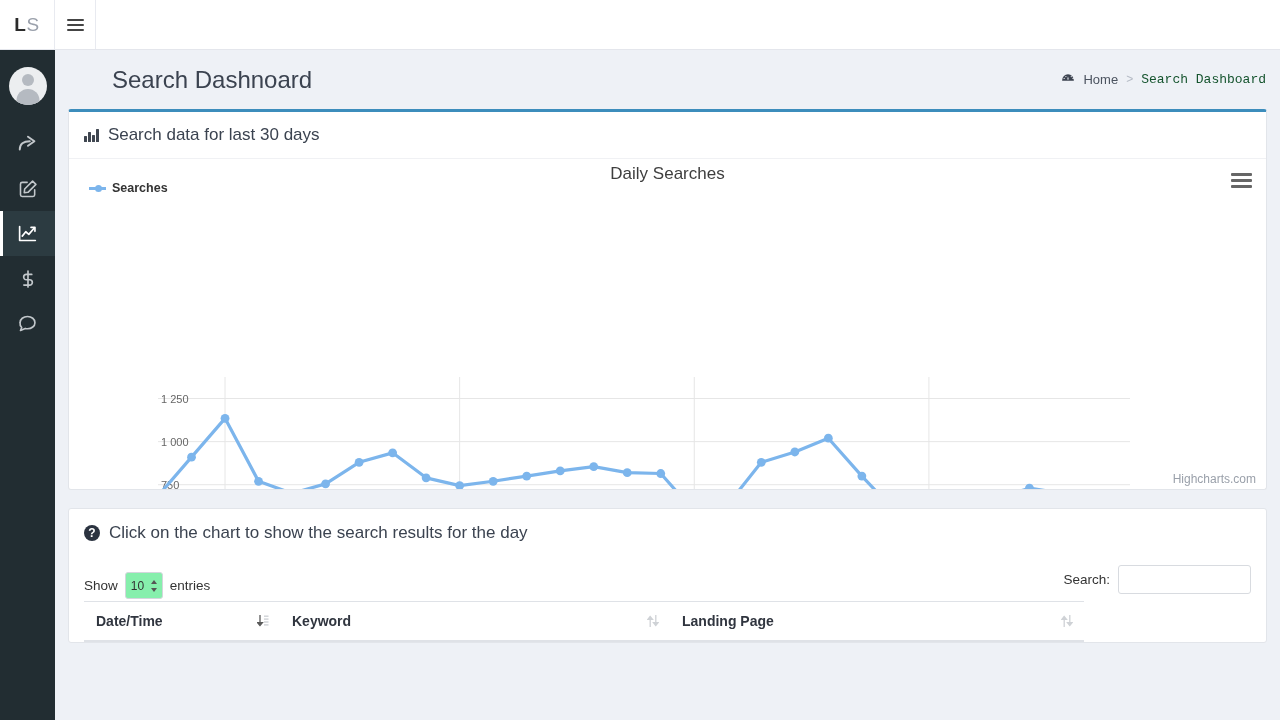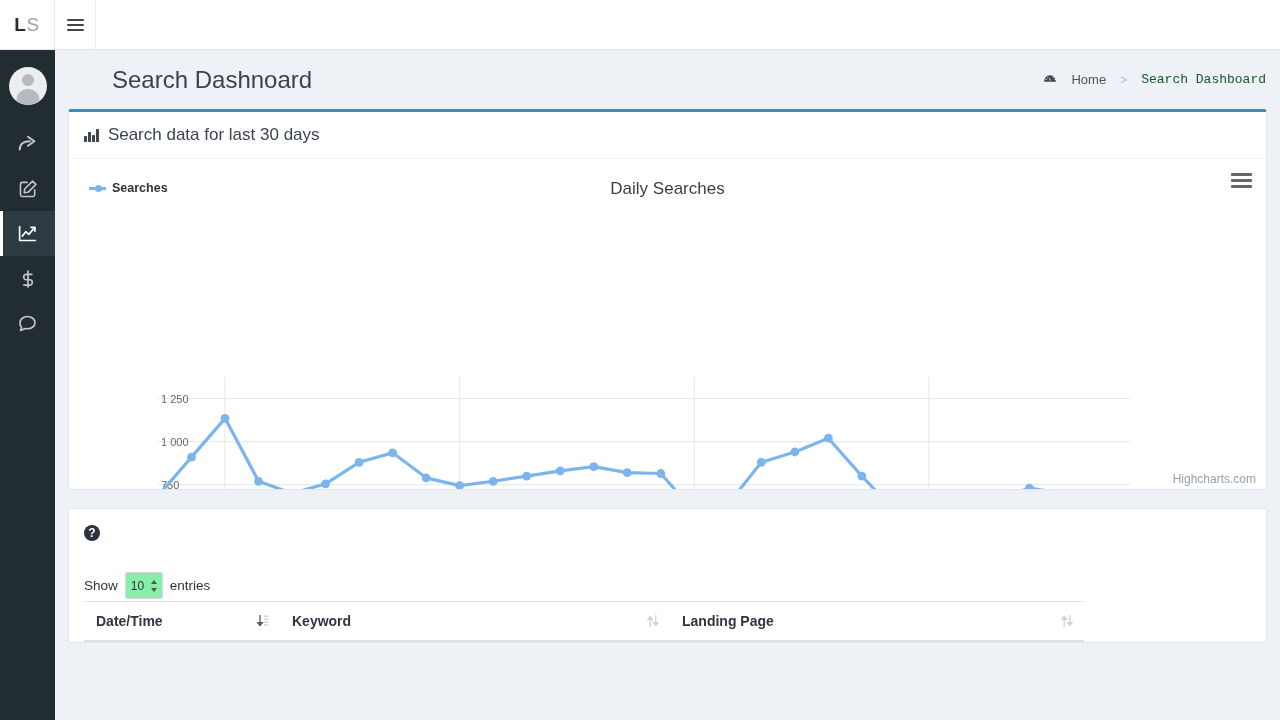--- a/index.html
+++ b/index.html
@@ -107,21 +107,21 @@
   .page-head {
     height: 59px;
     display: flex; align-items: center;
     padding: 0 14px 0 13px;
     background: #eef1f6;
   }
   .page-title {
     font-size: 24px; font-weight: 400; color: #3b4350; margin-left: 44px;
   }
   .breadcrumb {
-    margin-left: auto; display: flex; align-items: flex-end; gap: 14px;
+    margin-left: auto; display: flex; align-items: flex-start; gap: 8px;
     font-size: 13px;
   }
   .bc-home { color: #4b535f; cursor: pointer; }
   .bc-sep { color: #b4bac4; font-size: 12px; }
   .bc-current { color: #14532d; font-family: Liberation Mono, monospace; }
   .bc-icon { display: flex; align-items: center; color: #3c4350; }
 
   
   .panel {
     margin: 0 13px;
@@ -139,21 +139,21 @@
   .panel-head-title { font-size: 17px; color: #3b4350; font-weight: 400; }
   .barchart-icon { display: flex; align-items: flex-end; gap: 1.5px; height: 14px; }
   .barchart-icon i {
     display: block; width: 2.6px; background: #3f4650; border-radius: 0.5px;
   }
   .panel-body { position: relative; height: 330px; }
 
   
   .chart { position: absolute; inset: 0; }
   .chart-title {
-    position: absolute; top: 20px; left: 0; width: 100%;
+    position: absolute; top: 5px; left: 0; width: 100%;
     text-align: center; font-size: 17px; color: #3e3e3e; font-weight: 400;
   }
   .chart-legend {
     position: absolute; top: 22px; left: 20px;
     display: flex; align-items: center; gap: 6px;
     font-size: 12.5px; font-weight: bold; color: #333;
     cursor: pointer;
   }
   .legend-marker { position: relative; width: 17px; height: 9px; }
   .legend-marker .lm-line {
@@ -428,29 +428,34 @@
             <circle cx="1061" cy="388.64" r="4.4" fill="#7cb5ec"></circle>
           </svg>
         <div class="chart-credit">Highcharts.com</div>
       </div>
     </div>
   </div>
 
   <div class="panel2">
     <div class="panel2-head">
       <span class="q-icon">?</span>
+      <span class="panel2-head-title">Click on the chart to show the search results for the day</span>
     </div>
 
     <div class="dt-controls">
       <div class="dt-length">
         <span>Show</span>
         <span class="dt-select-wrap">
           <select class="dt-select" id="entries-select"><option value="10">10</option><option value="25">25</option><option value="50">50</option><option value="100">100</option></select>
         </span>
         <span>entries</span>
+      </div>
+      <div class="dt-filter">
+        <span>Search:</span>
+        <input class="dt-search-input" type="text" placeholder="" style="">
       </div>
     </div>
 
     <table class="dt">
       <thead>
         <tr>
           <th class="col-date">
             <span>Date/Time</span>
             <span class="sort-ind">
               <svg width="12" height="14" viewBox="0 0 12 14">

